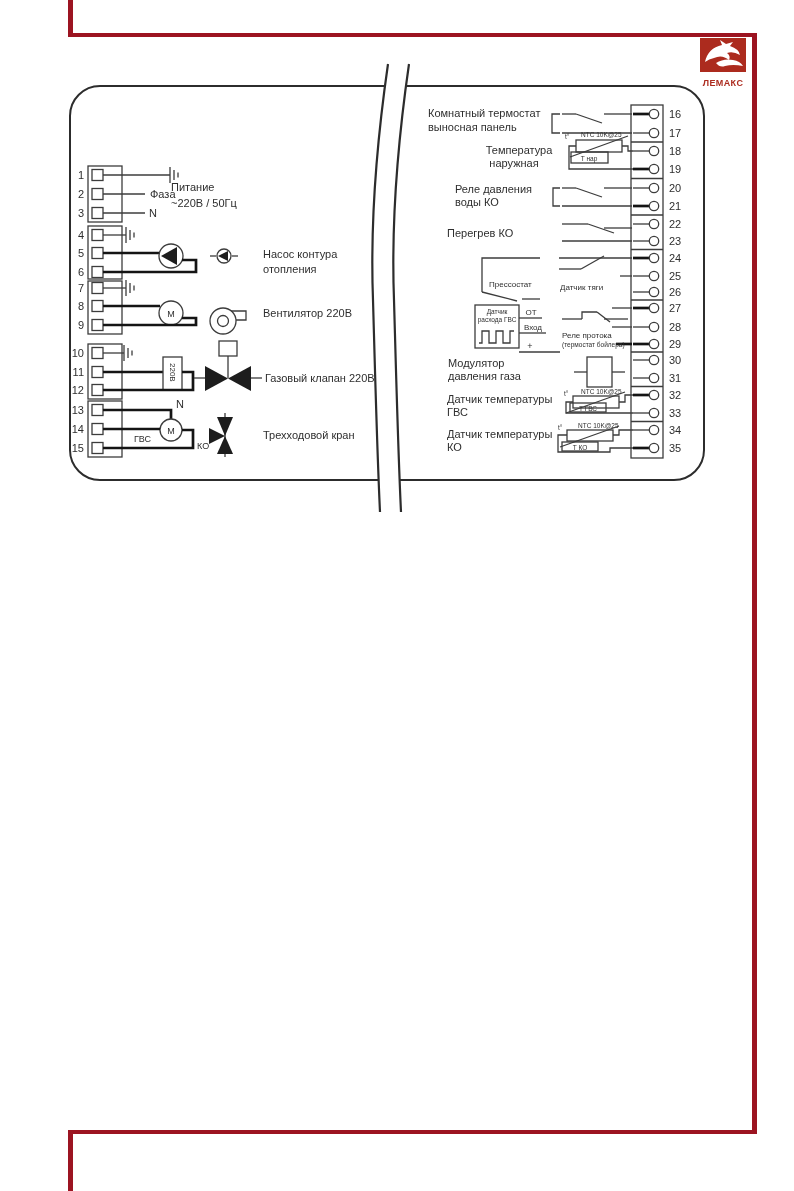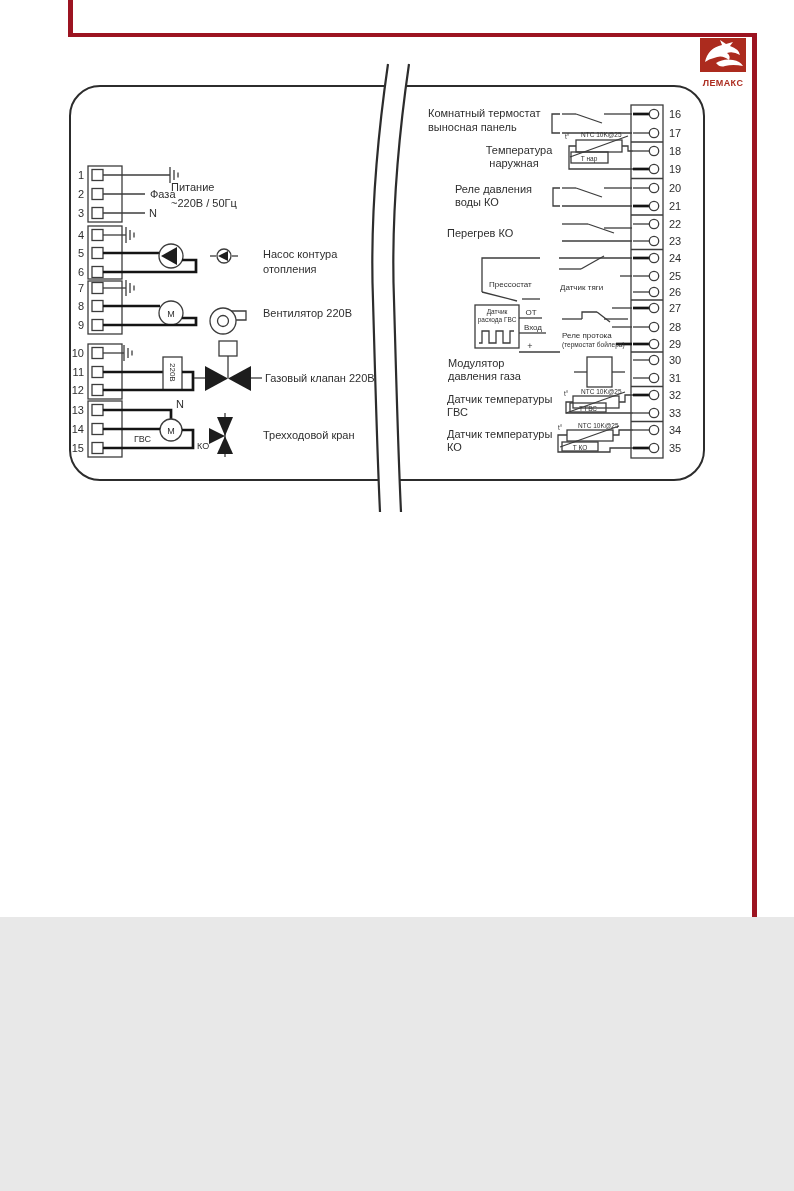--- a/index.html
+++ b/index.html
@@ -1,16 +1,16 @@
 <!DOCTYPE html>
 <html><head>
 <meta charset="utf-8">
 <style>
   html,body{margin:0;padding:0;background:#e8e8e8;}
-  .page{position:relative;width:794px;height:917px;background:#ffffff;margin:0 auto;
+  .page{position:relative;width:794px;height:1191px;background:#ffffff;margin:0 auto;
         font-family:"Liberation Sans", sans-serif;overflow:hidden;}
   .red{background:#9c1421;position:absolute;}
   .frame-left-top{left:68px;top:0;width:5px;height:37px;}
   .frame-top{left:68px;top:33px;width:689px;height:4px;}
   .frame-right{left:752px;top:33px;width:5px;height:1101px;}
   .frame-bottom{left:68px;top:1130px;width:689px;height:4px;}
   .frame-left-bottom{left:68px;top:1130px;width:5px;height:61px;}
   .logo{position:absolute;left:700px;top:38px;width:46px;text-align:center;}
   .logo-text{color:#ac2b1e;font-size:9px;font-weight:bold;letter-spacing:.4px;margin-top:1px;}
   svg text{fill:#2e2e2e;}

